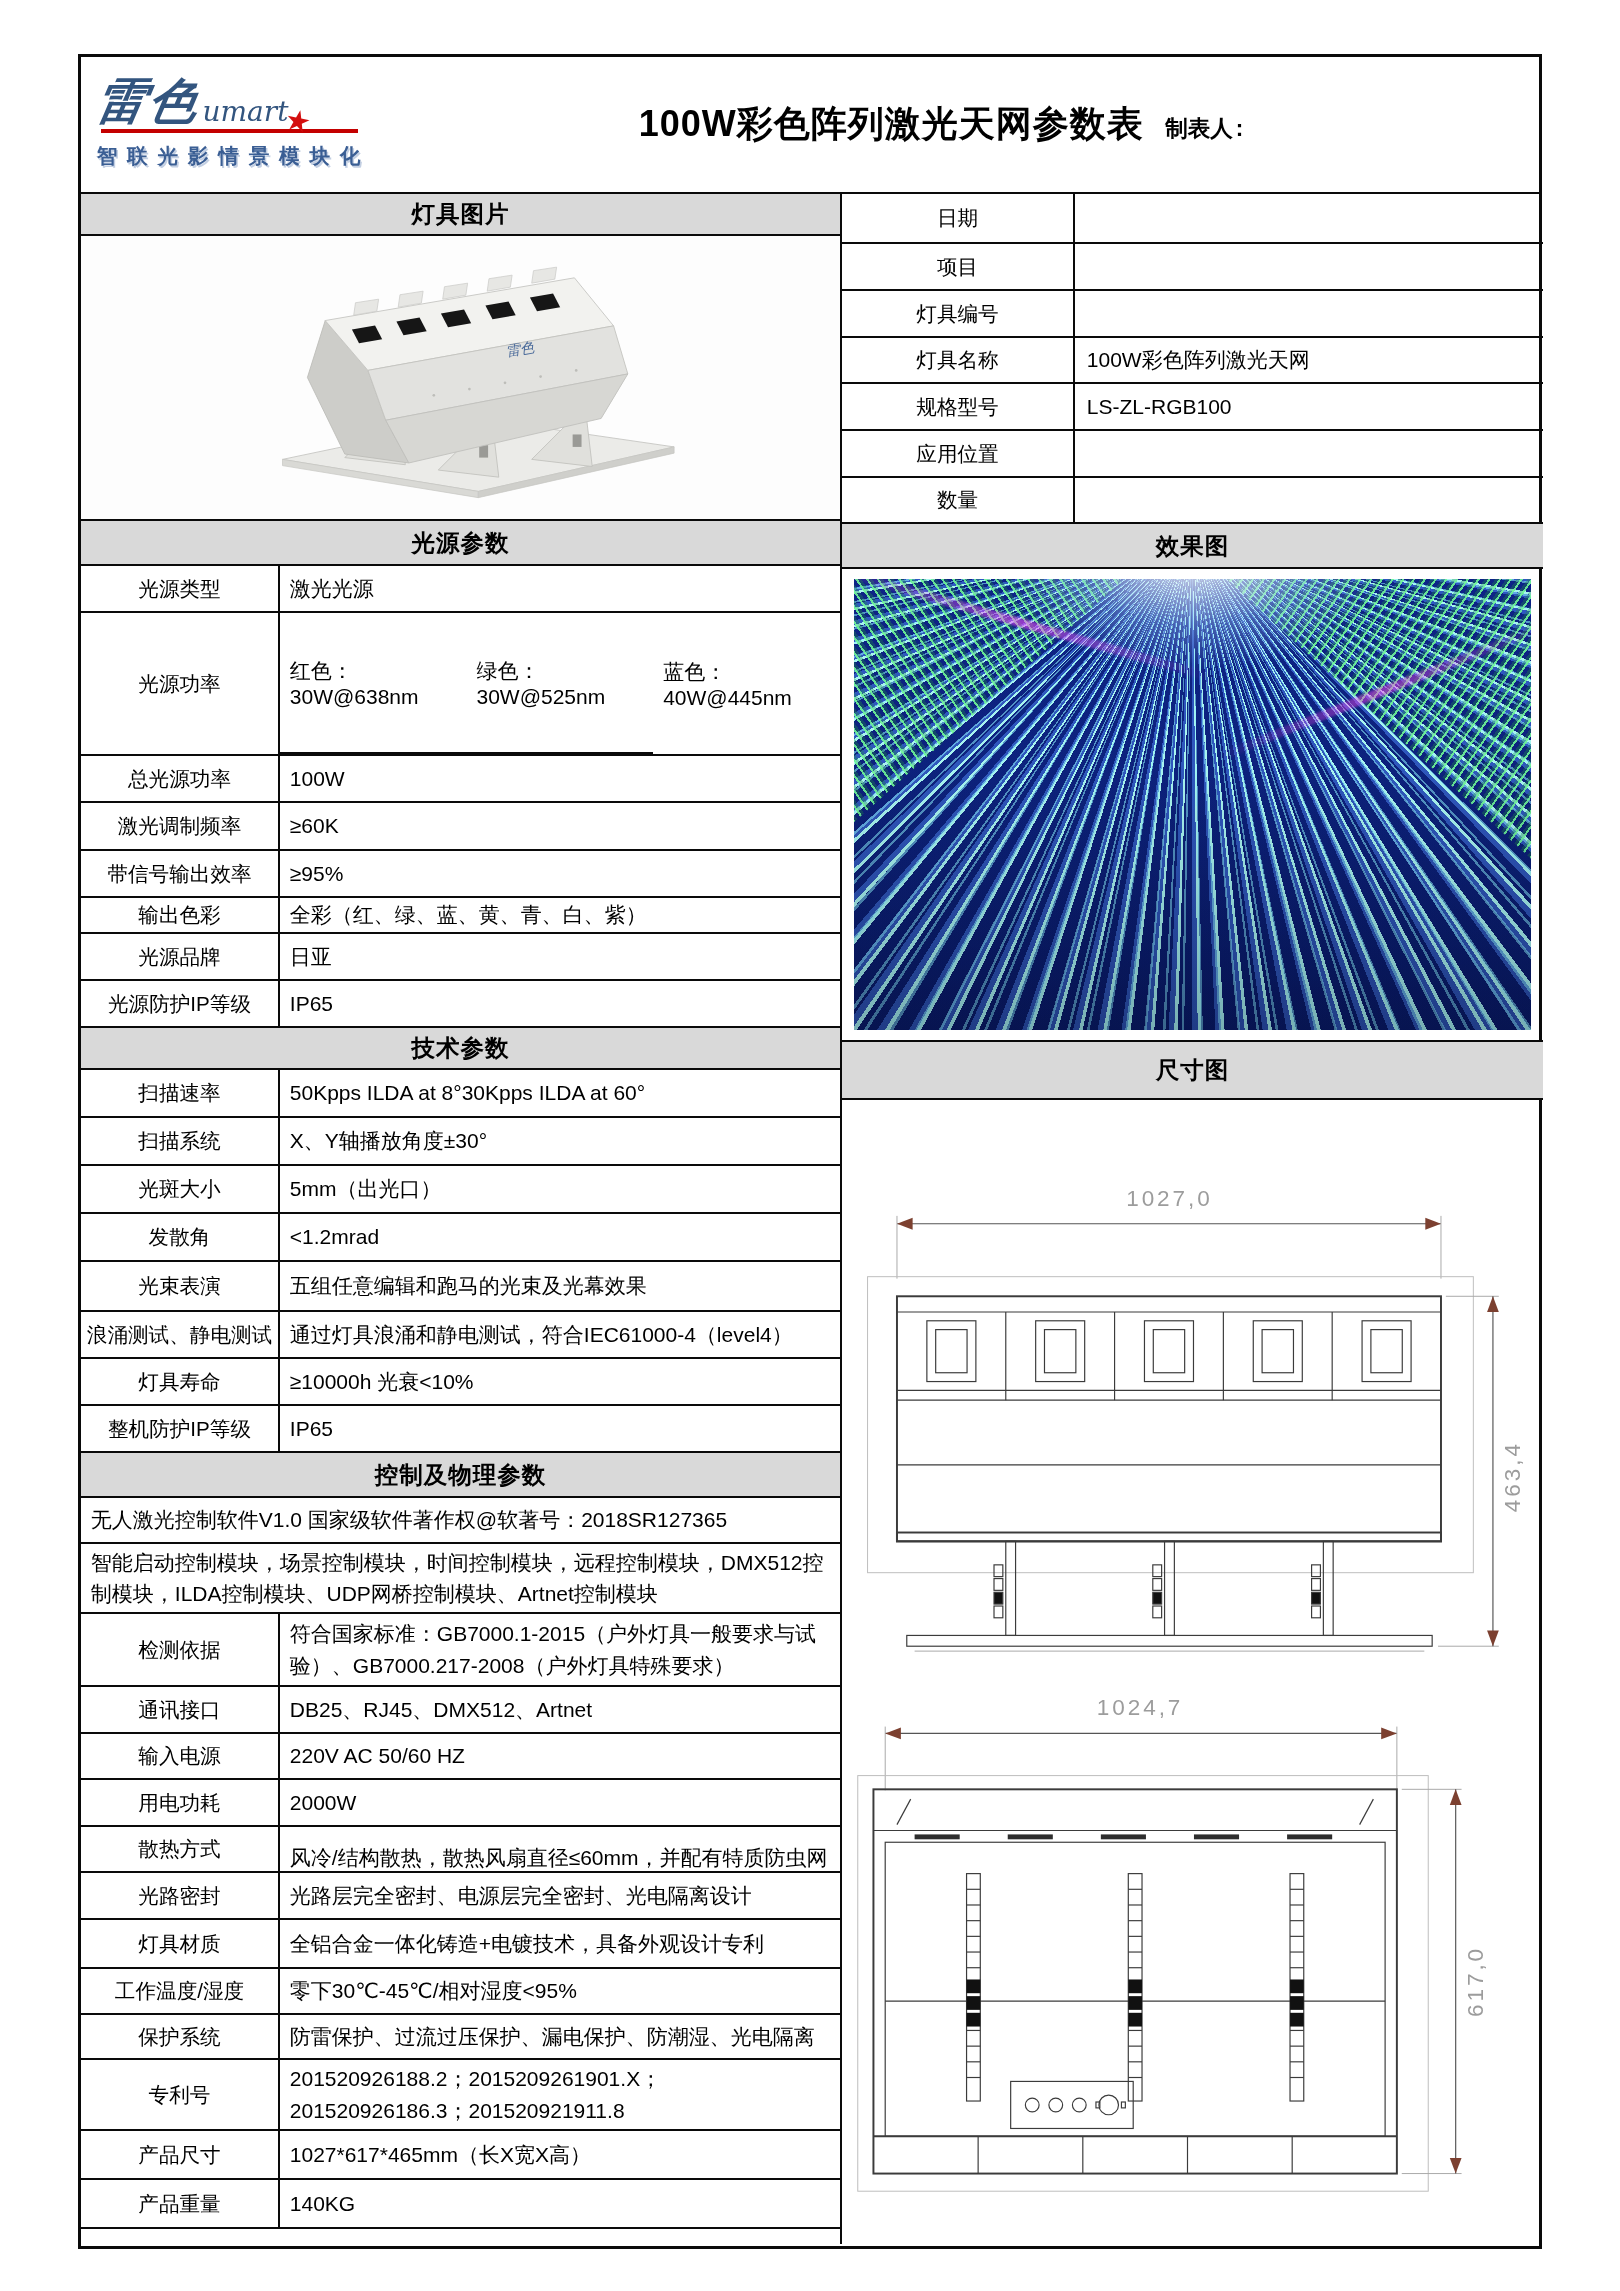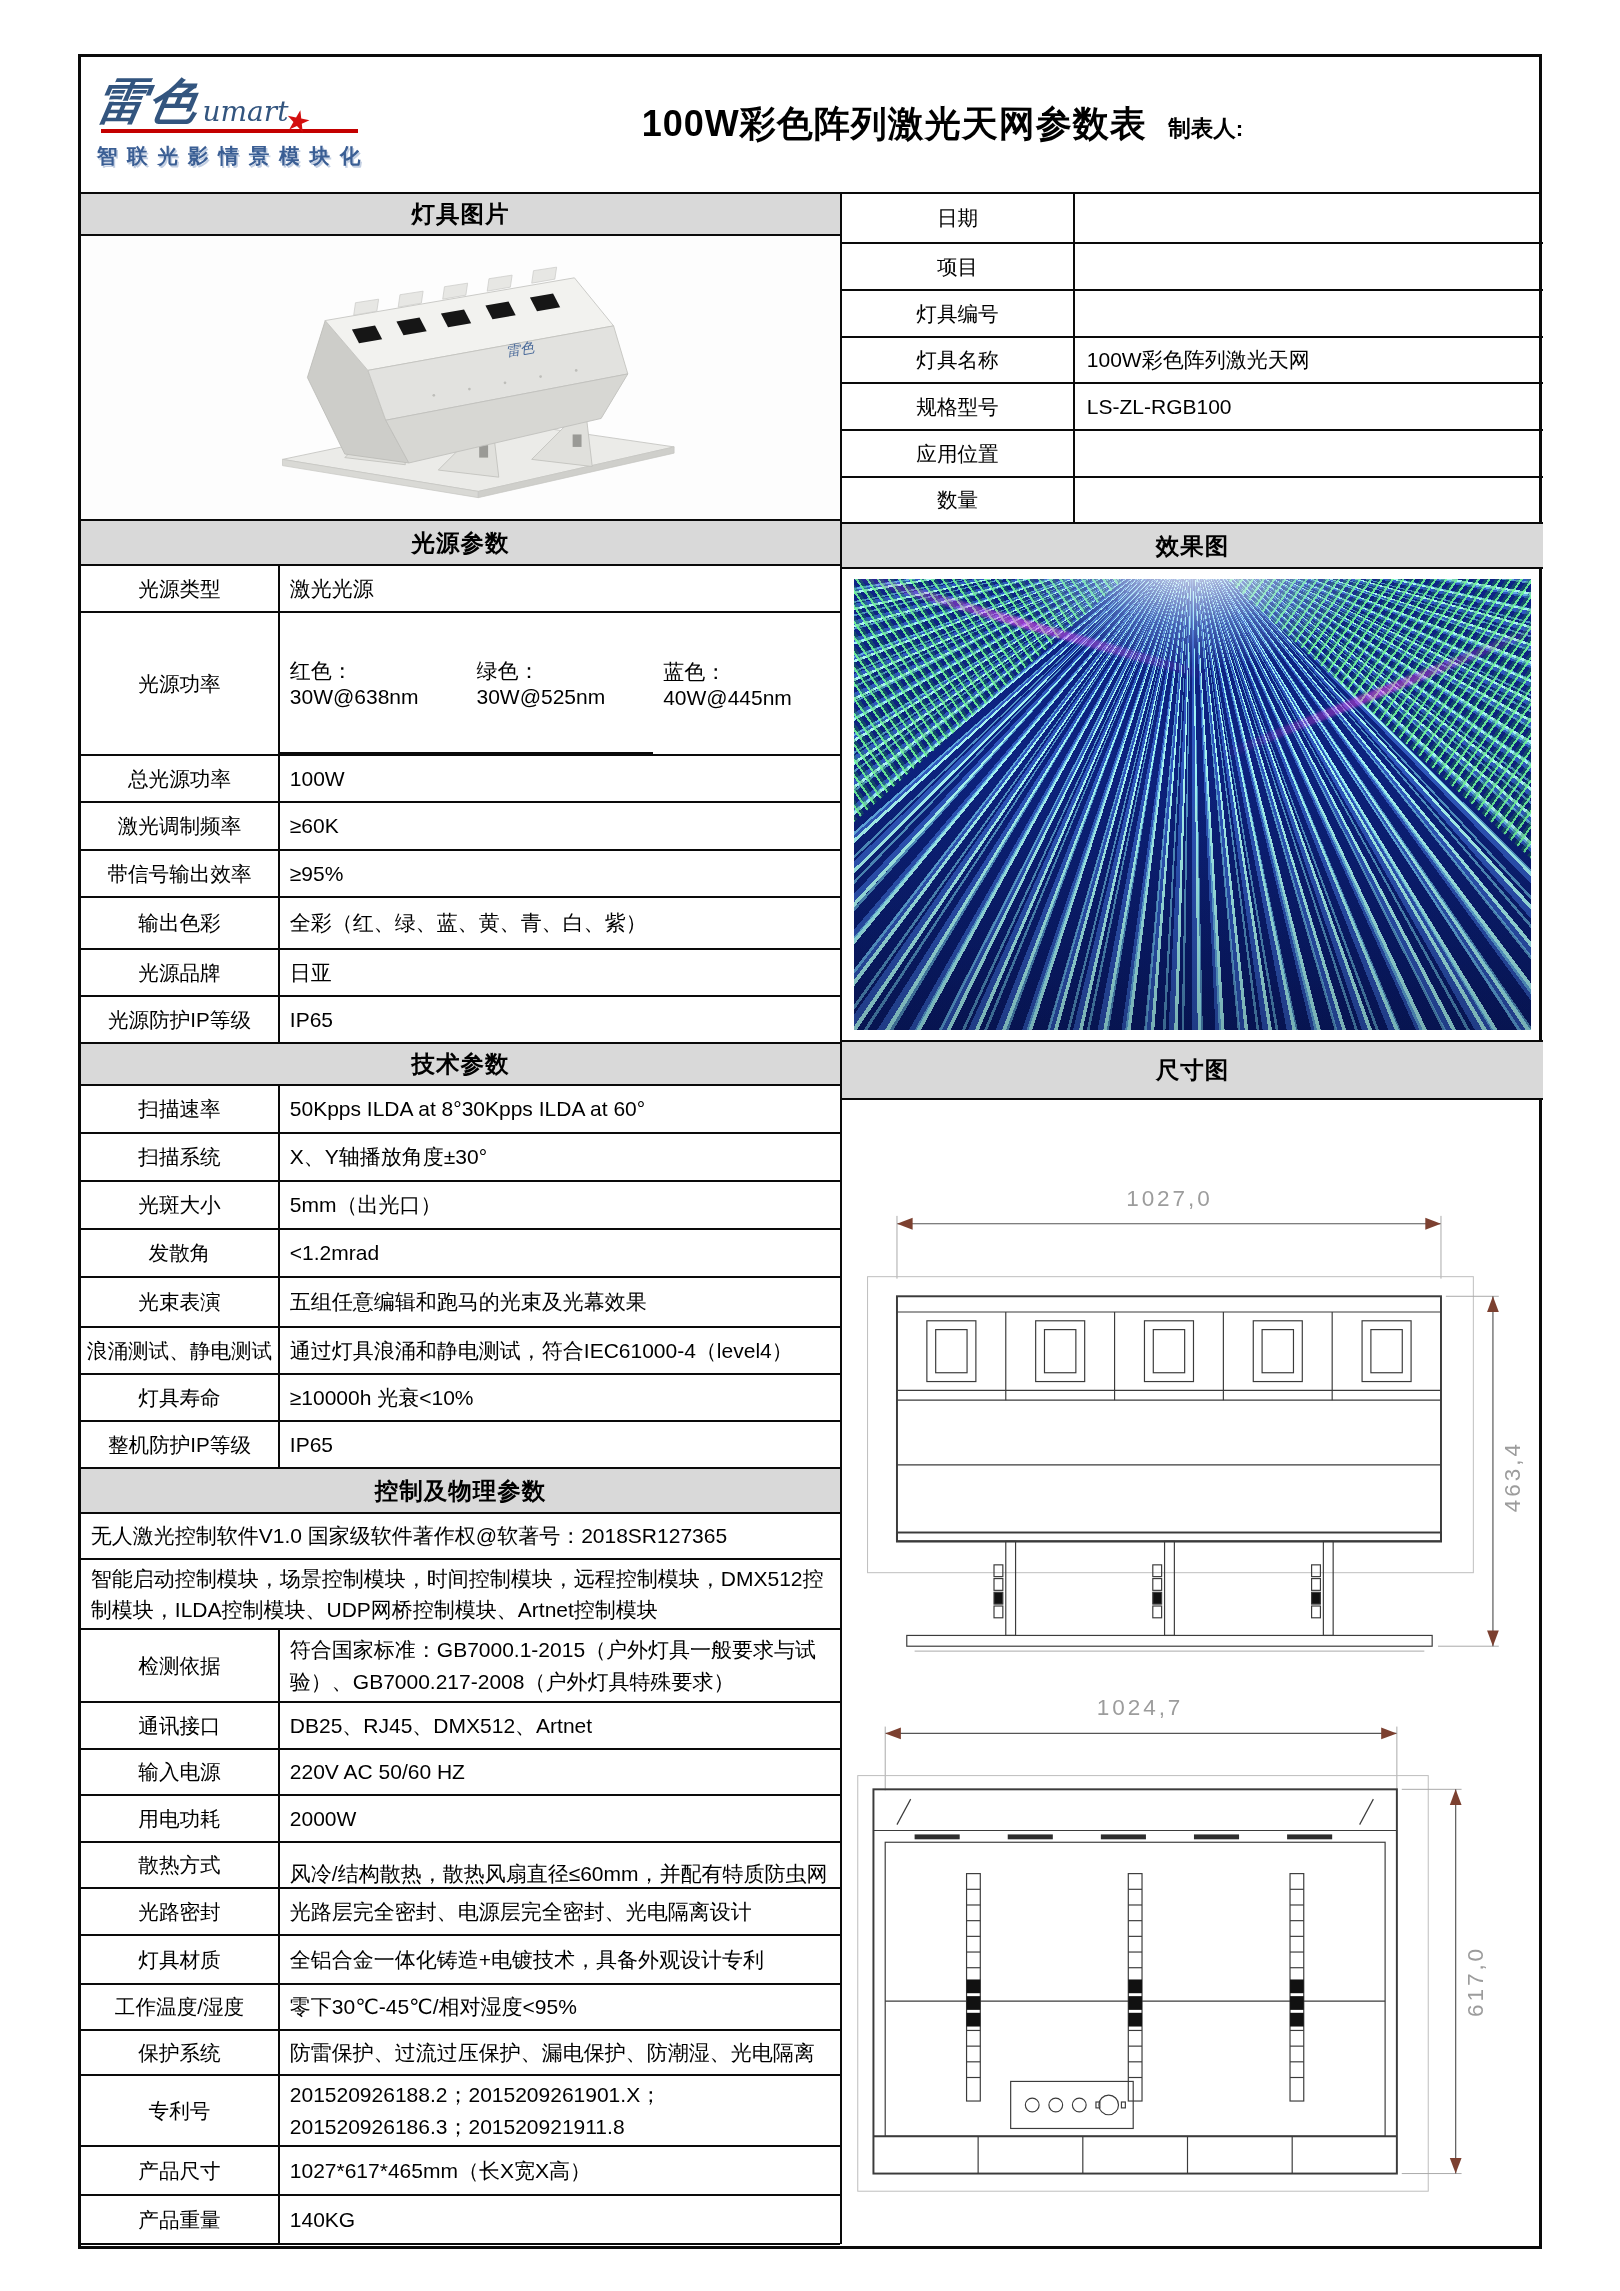--- a/index.html
+++ b/index.html
@@ -10,21 +10,21 @@
   .top-band{height:137px;border-bottom:2.9px solid #0a0a0a;display:flex;}
   .logo{width:353px;padding:7.8px 0 0 15.7px;flex:0 0 auto;}
   .logo-row1{display:flex;align-items:flex-end;height:61px;}
   .logo-zh{font-family:"DejaVu Serif","Liberation Serif",serif;font-style:italic;font-weight:bold;font-size:49px;line-height:1;color:#33557f;letter-spacing:2.9px;transform:skewX(-10deg);}
   .logo-latin{font-family:"DejaVu Serif","Liberation Serif",serif;font-style:italic;font-size:28px;line-height:1;color:#33557f;margin-left:2px;}
   .logo-star{color:#d40f0f;font-size:29px;line-height:1;transform:translateY(9.8px) rotate(12deg);margin-left:-3.9px;}
   .logo-line{width:257px;height:3.9px;background:#c40000;margin:2.9px 0 9.8px 3.9px;}
   .logo-tagline{font-size:20.6px;font-weight:bold;color:#3a5e94;letter-spacing:9.8px;text-shadow:1.5px 1.5px 0 #c3cfe2;white-space:nowrap;}
   .title-area{flex:1;display:flex;align-items:center;justify-content:center;gap:21.6px;padding-right:88px;}
   .sheet-title{font-size:36px;font-weight:bold;letter-spacing:1px;}
-  .maker-label{font-size:22.5px;font-weight:bold;margin-top:7.8px;}
+  .maker-label{font-size:22.5px;font-weight:bold;margin-top:7.8px;font-family:Liberation Mono, monospace;}
   
   .main{display:flex;height:2050px;}
   .col-left{width:761px;flex:0 0 auto;border-right:2.9px solid #0a0a0a;display:flex;flex-direction:column;}
   .col-right{flex:1;display:flex;flex-direction:column;}
   .hdr{background:#d9d9d9;font-weight:bold;font-size:23.5px;display:flex;align-items:center;justify-content:center;border-bottom:2px solid #0a0a0a;flex:0 0 auto;letter-spacing:1px;}
   .row{display:flex;border-bottom:2px solid #0a0a0a;flex:0 0 auto;}
   .lab{width:199px;flex:0 0 auto;border-right:2px solid #0a0a0a;display:flex;align-items:center;justify-content:center;text-align:center;font-size:20.6px;padding:0 2.9px;line-height:1.25;}
   .val{flex:1;display:flex;align-items:center;font-size:21px;padding:2px 9.8px;line-height:1.5;}
   .val.clip{overflow:hidden;align-items:flex-start;padding-top:15px;}
   .val.stack{flex-direction:column;align-items:flex-start;justify-content:center;}
@@ -154,21 +154,21 @@
         <div class="val">100W</div>
       </div>
       <div class="row" style="height:48px">
         <div class="lab">激光调制频率</div>
         <div class="val">≥60K</div>
       </div>
       <div class="row" style="height:47px">
         <div class="lab">带信号输出效率</div>
         <div class="val">≥95%</div>
       </div>
-      <div class="row" style="height:52px">
+      <div class="row" style="height:36px">
         <div class="lab">输出色彩</div>
         <div class="val">全彩（红、绿、蓝、黄、青、白、紫）</div>
       </div>
       <div class="row" style="height:47px">
         <div class="lab">光源品牌</div>
         <div class="val">日亚</div>
       </div>
       <div class="row" style="height:47px">
         <div class="lab">光源防护IP等级</div>
         <div class="val">IP65</div>

